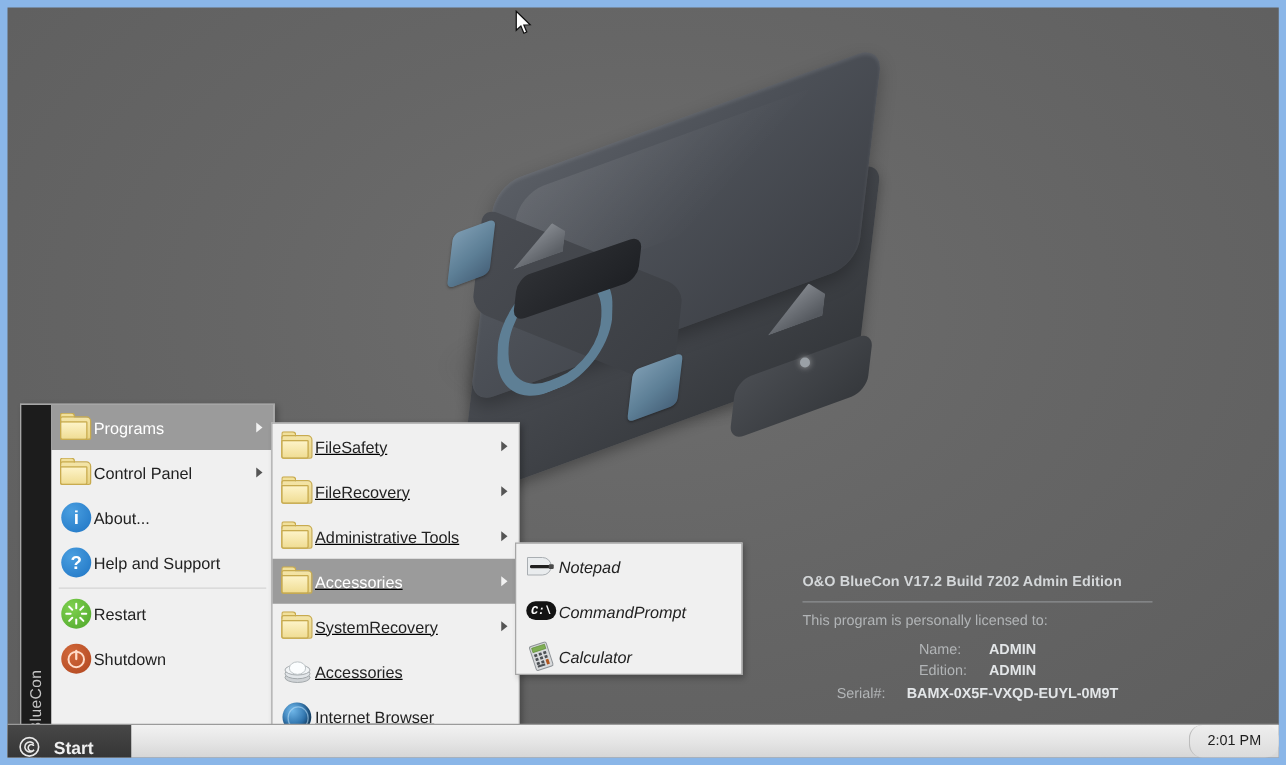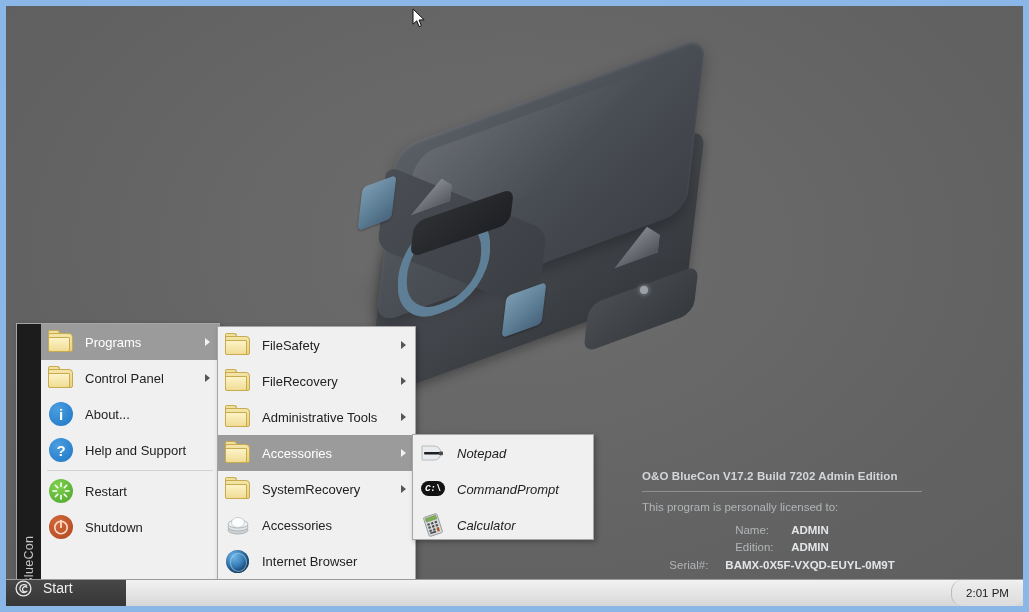--- a/index.html
+++ b/index.html
@@ -106,21 +106,21 @@
   }
   #bc-dot {
     left: 316px; top: 208px; width: 8px; height: 8px;
     background: #9aa0a6; border-radius: 50%;
     box-shadow: 0 0 5px rgba(255,255,255,.5);
   }
 
   
   #license {
     position: absolute;
-    left: 636px; top: 462px;
+    left: 636px; top: 452px;
     width: 280px;
     color: #b9bcbe;
     font-size: 11.5px;
     line-height: 1.55;
   }
   #license-title {
     color: #d4d7d9;
     font-weight: bold;
     font-size: 11.5px;
     letter-spacing: .1px;
@@ -170,21 +170,21 @@
     display: flex;
     align-items: center;
     height: 36px;
     padding-left: 6px;
     position: relative;
     color: #222;
     font-size: 13px;
     cursor: default;
   }
   .mrow.sel { background: #9b9b9b; color: #ffffff; }
-  .mrow .mlabel { margin-left: 10px; flex: 1; }
+  .mrow .mlabel { flex: 1; }
   .mrow .marrow {
     margin-right: 9px;
     width: 0; height: 0;
     border-left: 5px solid #555;
     border-top: 4px solid transparent;
     border-bottom: 4px solid transparent;
   }
   .mrow.sel .marrow { border-left-color: #f2f2f2; }
   .msep { height: 1px; background: #d4d4d4; margin: 2px 6px; }
   .micon { width: 28px; height: 28px; position: relative; flex: none; }
@@ -274,25 +274,26 @@
     font-size: 9.5px; font-weight: bold;
     display: flex; align-items: center; justify-content: center;
     letter-spacing: -.3px;
   }
   
   .ic-calc { position: absolute; left: 2px; top: 2px; width: 24px; height: 24px; }
 
   
   #menu2 {
     position: absolute;
-    left: 211px; top: 320px;
+    left: 211px; top: 332px;
     width: 199px; height: 258px;
     background: #f0f0f0;
     border: 1px solid #a6a6a6;
     box-shadow: 2px 2px 5px rgba(0,0,0,.28);
+    text-decoration: underline;
   }
   #menu3 {
     position: absolute;
     left: 406px; top: 428px;
     width: 182px; height: 106px;
     background: #f0f0f0;
     border: 1px solid #a6a6a6;
     box-shadow: 2px 2px 5px rgba(0,0,0,.28);
     font-style: italic;
   }
@@ -302,27 +303,28 @@
   #taskbar {
     position: absolute;
     left: 6px; bottom: 6px;
     width: 1017px; height: 27px;
     background: linear-gradient(180deg, #f2f2f2 0%, #e4e4e4 55%, #d6d6d6 100%);
     border-top: 1px solid #9b9b9b;
     display: flex;
     align-items: stretch;
   }
   #start-button {
-    width: 120px;
+    width: 99px;
     background: linear-gradient(180deg, #474747 0%, #363636 100%);
     color: #f0f0f0;
-    display: flex; align-items: flex-start;
+    display: flex; align-items: flex-end;
     padding-left: 9px;
     font-size: 14px;
     cursor: default;
+    font-weight: bold;
   }
   #start-label { margin-left: 11px; }
   #task-area { flex: 1; }
   #tray {
     width: 72px;
     display: flex; align-items: center; justify-content: center;
     font-size: 11.5px;
     color: #1d1d1d;
     border-left: 1px solid #bdbdbd;
     background: linear-gradient(180deg,#eeeeee,#dcdcdc);

